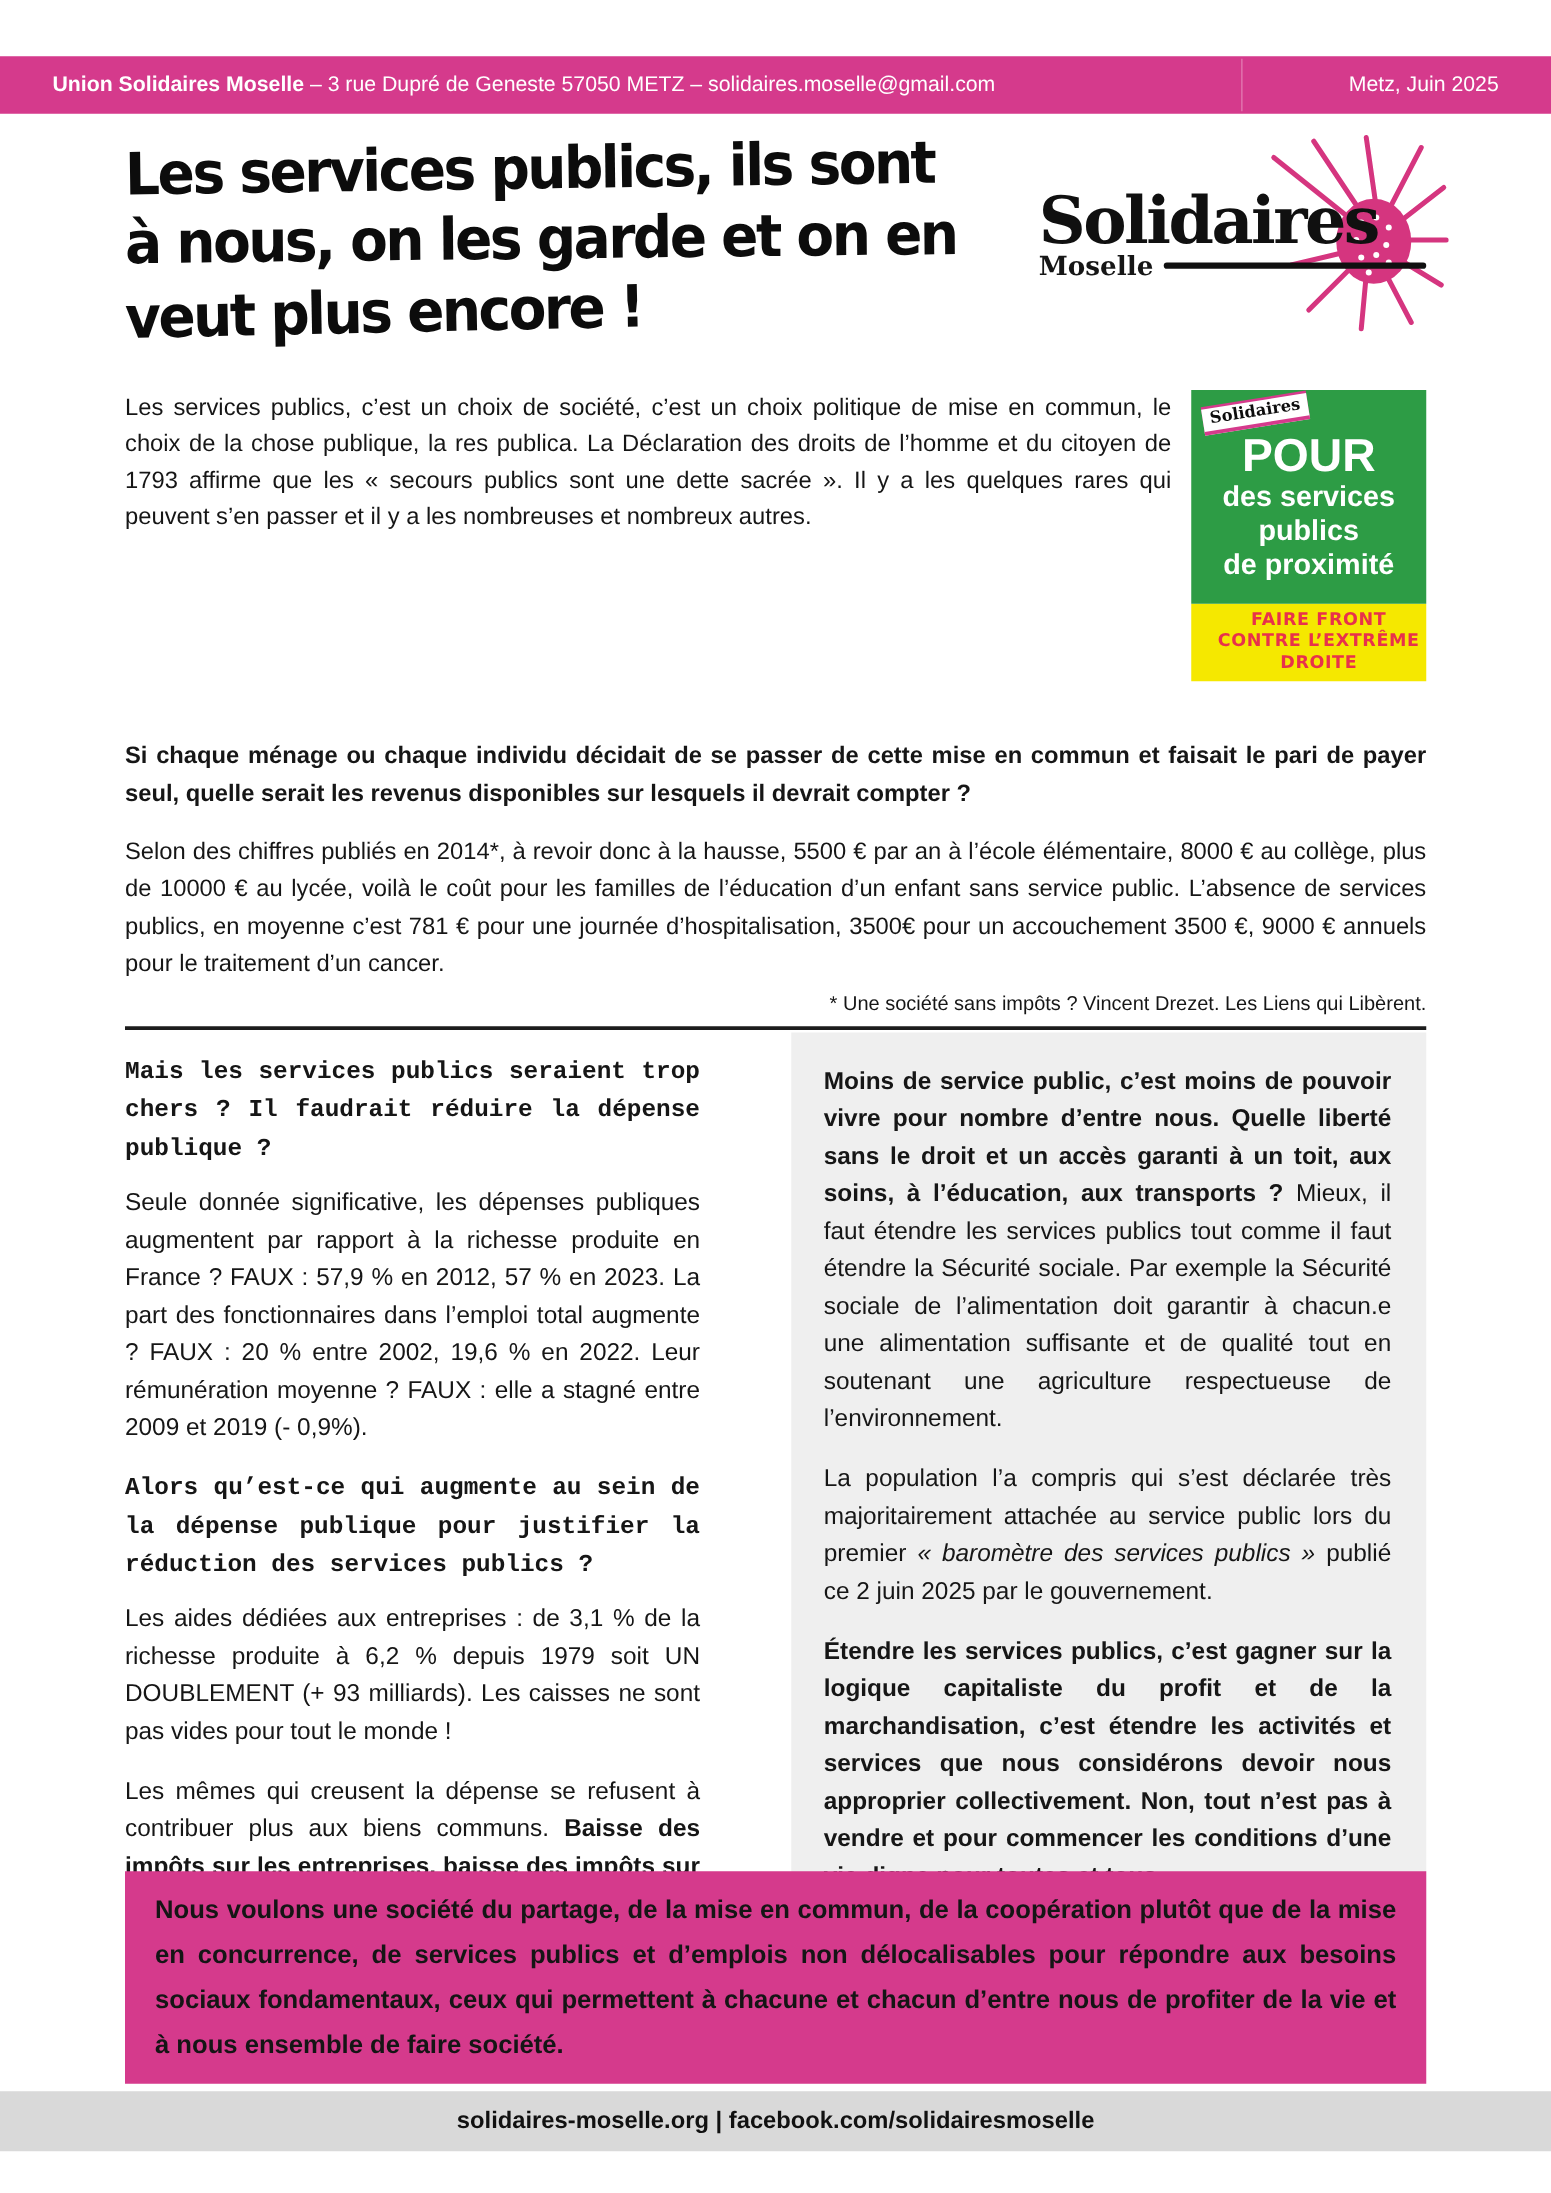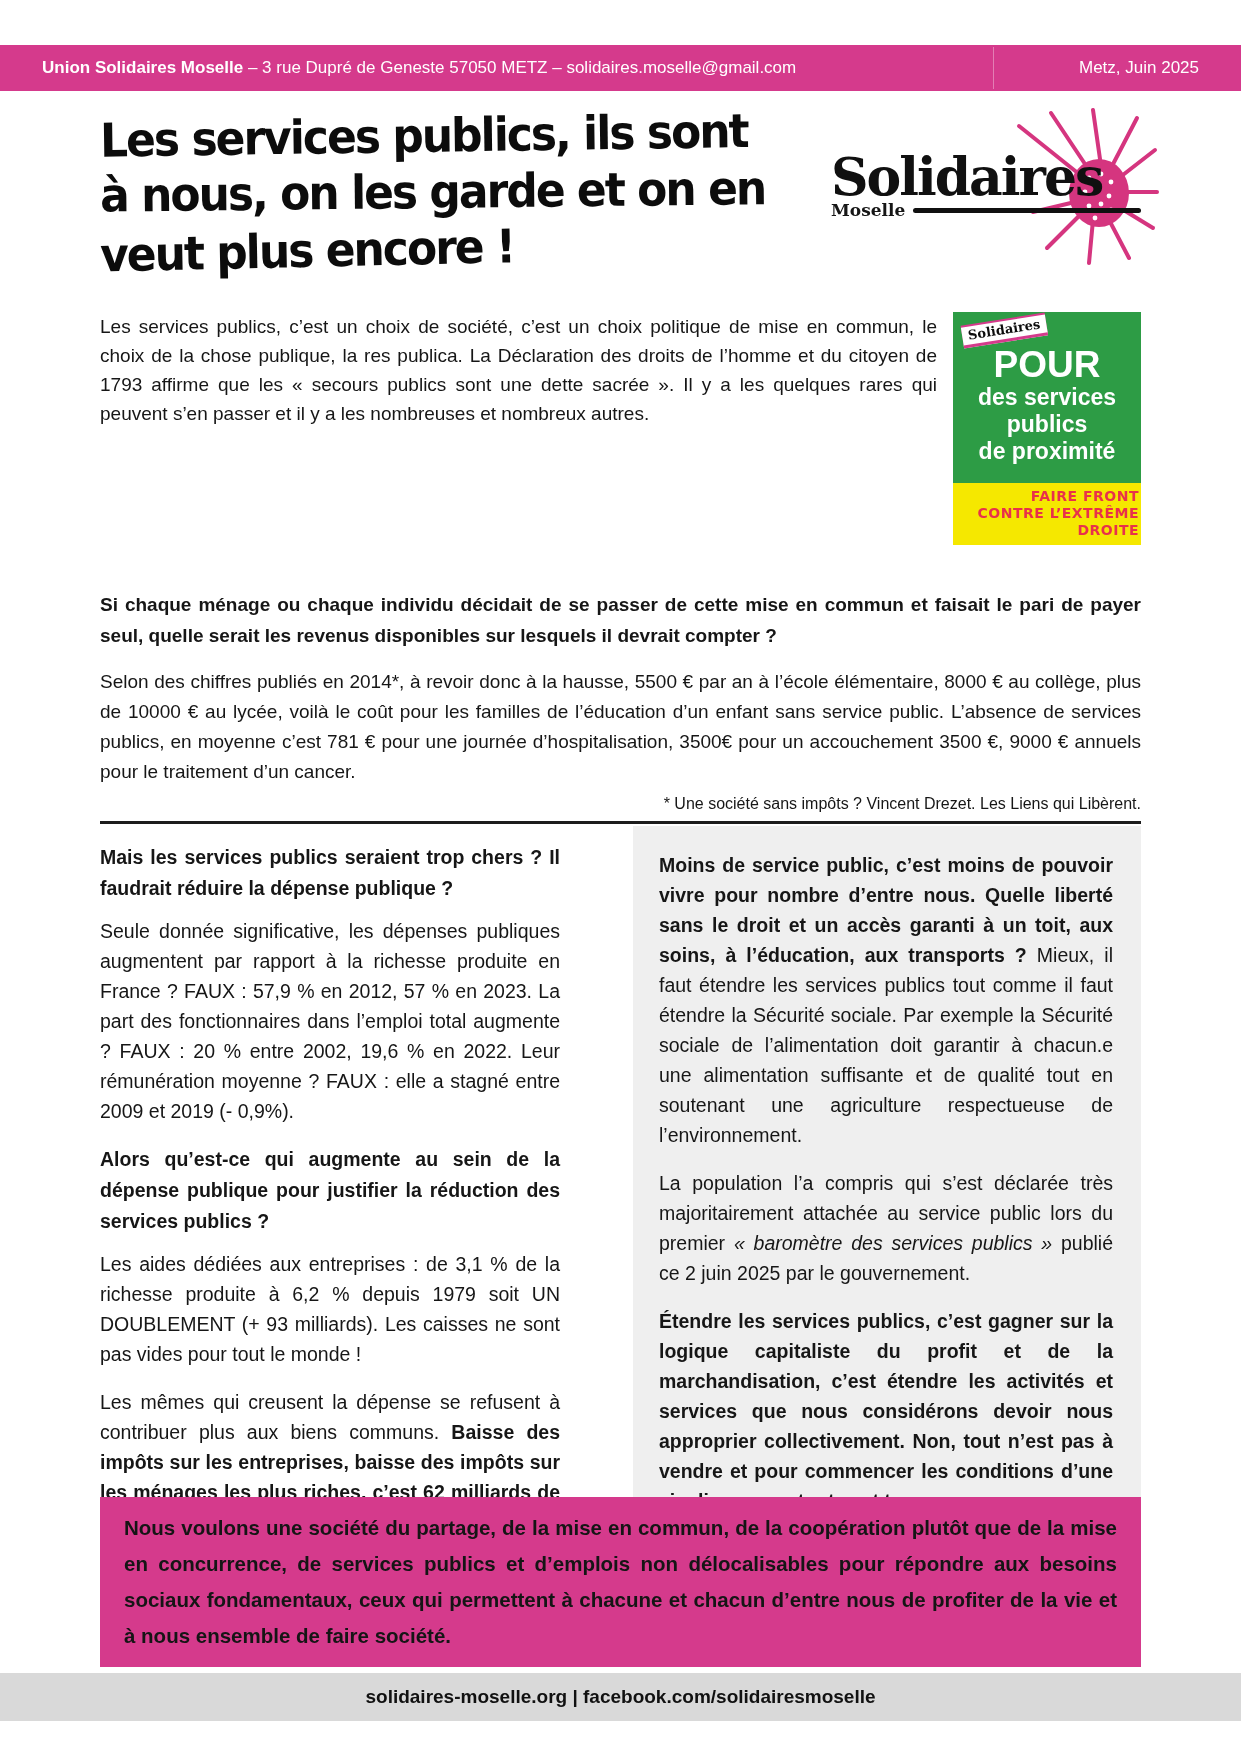--- a/index.html
+++ b/index.html
@@ -17,54 +17,54 @@
   .main-title{font-family:"DejaVu Sans",sans-serif;font-weight:900;font-size:44px;line-height:53px;
               letter-spacing:-2px;color:#0c0c0c;transform:scaleY(1.06);}
   .main-title .t1{transform:rotate(-0.8deg);}
   .main-title .t2{transform:rotate(-0.6deg);}
   .main-title .t3{transform:rotate(-1.2deg);}
   .logo{position:relative;width:310px;margin-top:38px;}
   .logo .thistle{position:absolute;right:-18px;top:-42px;z-index:0;}
   .logo .logoword{position:relative;z-index:1;font-family:"DejaVu Serif","Liberation Serif",serif;
                   font-weight:700;font-size:52px;letter-spacing:-2px;color:#101010;line-height:54px;}
   .logo .logosub{position:relative;z-index:1;display:flex;align-items:center;gap:8px;margin-top:-4px;}
-  .logo .logosub span{font-family:"DejaVu Serif","Liberation Serif",serif;font-weight:700;font-size:17px;}
+  .logo .logosub span{font-family:"DejaVu Serif","Liberation Serif",serif;font-weight:700;font-size:21px;}
   .logo .logoline{flex:1;height:5px;background:#101010;border-radius:3px;}
 
   
   .content{position:absolute;top:306px;left:100px;width:1041px;font-size:19px;line-height:29px;
            text-align:justify;}
   .intro-wrap::after{content:"";display:block;clear:both;}
 
   
   .poster{float:right;width:188px;margin-left:16px;margin-bottom:6px;margin-top:6px;position:relative;
           text-align:center;}
   .poster .green{background:var(--green,#2d9c45);padding:34px 8px 18px 8px;position:relative;}
   .poster .sticker{position:absolute;top:9px;left:9px;background:#ffffff;color:#0d0d0d;
                    font-family:"DejaVu Serif","Liberation Serif",serif;font-weight:700;font-size:13px;
                    line-height:15px;padding:1px 6px 2px 6px;transform:rotate(-9deg);
                    border-bottom:3px solid var(--pink,#d53a8c);box-shadow:0 -2px 0 var(--pink,#d53a8c);}
   .poster .p-pour{color:#fff;font-weight:700;font-size:37px;line-height:38px;letter-spacing:0px;}
   .poster .p-l{color:#fff;font-weight:700;font-size:23px;line-height:27px;}
-  .poster .yellow{background:var(--yellow,#f5e800);padding:5px 2px 6px 18px;text-align:right;}
+  .poster .yellow{background:var(--yellow,#f5e800);padding:5px 2px 6px 18px;}
   .poster .yellow div{color:var(--red,#e8314b);font-weight:800;font-size:14px;line-height:17px;
                       letter-spacing:.5px;font-family:"DejaVu Sans",sans-serif;}
 
   .intro{margin:0;padding-top:6px;}
   .bold-q{margin:38px 0 0 0;font-weight:700;line-height:31px;}
   .figures{margin:16px 0 0 0;line-height:30px;}
   .footnote{margin:6px 0 0 0;text-align:right;font-size:16px;line-height:22px;}
   .rule{border:none;border-top:3px solid #1c1c1c;margin:6px 0 0 0;}
 
   
   .columns{display:flex;gap:73px;margin-top:2px;}
   .col-left{width:460px;}
   .col-right{width:508px;background:var(--graybox,#efefef);box-sizing:border-box;padding:24px 28px 28px 26px;
              align-self:flex-start;}
-  .col-left h3{font-size:19.5px;line-height:31px;margin:16px 0 12px 0;font-weight:700;text-align:justify;}
+  .col-left h3{font-size:19.5px;line-height:31px;margin:16px 0 12px 0;font-weight:700;text-align:justify;font-family:Liberation Mono, monospace;}
   .col-left p, .col-right p{font-size:19.5px;line-height:30px;margin:0 0 18px 0;}
   .col-left p:last-child, .col-right p:last-child{margin-bottom:0;}
   .b{font-weight:700;} .i{font-style:italic;}
 
   
   .pinkbox{position:absolute;top:1497px;left:100px;width:1041px;box-sizing:border-box;
            background:var(--pink,#d53a8c);padding:13px 24px 13px 24px;
            font-size:20.5px;font-weight:700;line-height:36px;color:#151515;text-align:justify;}
 
   

